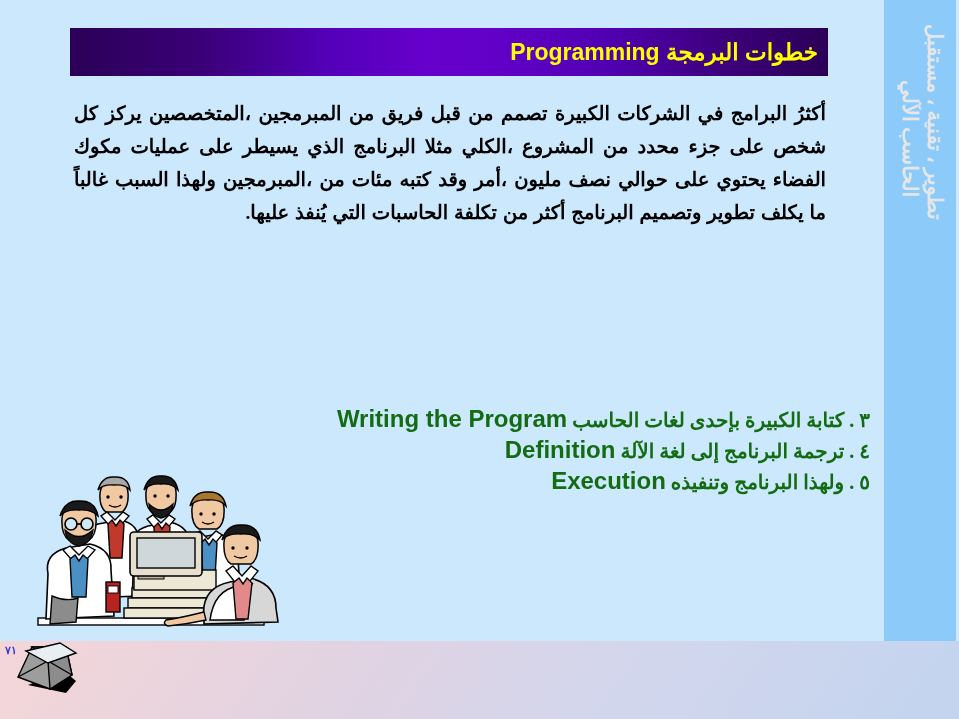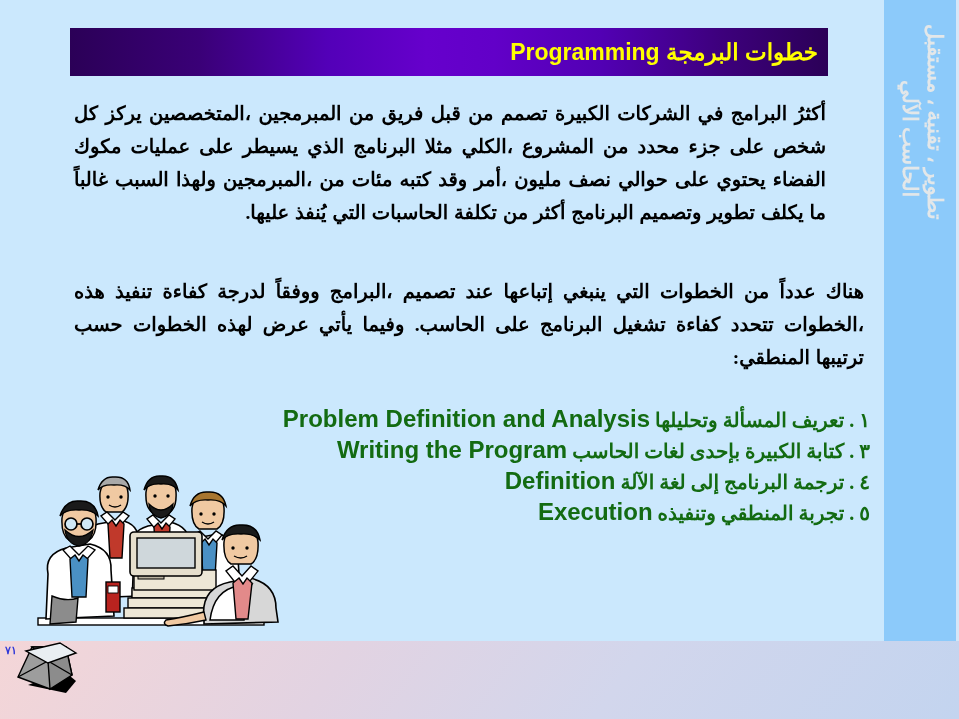--- a/index.html
+++ b/index.html
@@ -210,27 +210,25 @@
     </div>
   </div>
   <div id="side-band-edge"></div>
 
   <div id="title-bar">
     <div id="title-text">خطوات البرمجة Programming</div>
   </div>
 
   <div class="para" id="para-1">أكثرُ البرامج في الشركات الكبيرة تصمم من قبل فريق من المبرمجين ،المتخصصين يركز كل شخص على جزء محدد من المشروع ،الكلي مثلا البرنامج الذي يسيطر على عمليات مكوك الفضاء يحتوي على حوالي نصف مليون ،أمر وقد كتبه مئات من ،المبرمجين ولهذا السبب غالباً ما يكلف تطوير وتصميم البرنامج أكثر من تكلفة الحاسبات التي يُنفذ عليها.</div>
 
-  <div class="para" id="para-2">هناك عدداً من الخطوات التي ينبغي إتباعها عند تصميم ،البرامج ووفقاً لدرجة كفاءة تنفيذ هذه ،الخطوات تتحدد كفاءة تشغيل البرنامج على الحاسب. وفيما يأتي عرض لهذه الخطوات حسب ترتيبها المنطقي:</div>
 
   <div id="steps-list">
-      <div class="step-row"><span class="step-num">١ .</span><span class="step-ar"> تعريف المسألة وتحليلها </span><span class="step-en">Problem Definition and Analysis</span></div>
       <div class="step-row"><span class="step-num">٣ .</span><span class="step-ar"> كتابة الكبيرة بإحدى لغات الحاسب </span><span class="step-en">Writing the Program</span></div>
       <div class="step-row"><span class="step-num">٤ .</span><span class="step-ar"> ترجمة البرنامج إلى لغة الآلة </span><span class="step-en">Definition</span></div>
-      <div class="step-row"><span class="step-num">٥ .</span><span class="step-ar"> تجربة المنطقي وتنفيذه </span><span class="step-en">Execution</span></div>
+      <div class="step-row"><span class="step-num">٥ .</span><span class="step-ar"> ولهذا البرنامج وتنفيذه </span><span class="step-en">Execution</span></div>
     </div>
 
   <div id="clipart">
     <svg width="248" height="163" viewBox="0 0 248 163" xmlns="http://www.w3.org/2000/svg">
 
       <rect x="4" y="148" width="226" height="7" fill="#ffffff" stroke="#000" stroke-width="1.4"></rect>
 
       <g>
         <path d="M52 76 q-6 -16 12 -22 l22 -4 q20 4 18 22 l2 54 -56 2 z" fill="#ffffff" stroke="#000" stroke-width="1.6"></path>
         <path d="M66 23 q2 -13 14 -13 q13 0 14 13 q1 14 -6 19 l-16 0 q-7 -5 -6 -19 z" fill="#f0c9a2" stroke="#000" stroke-width="1.5"></path>

